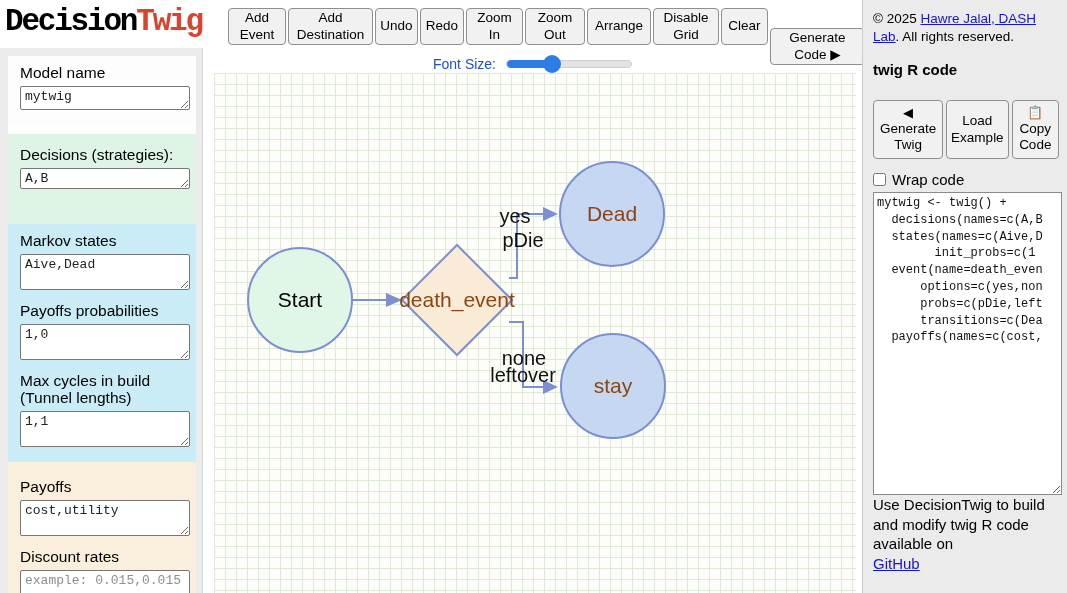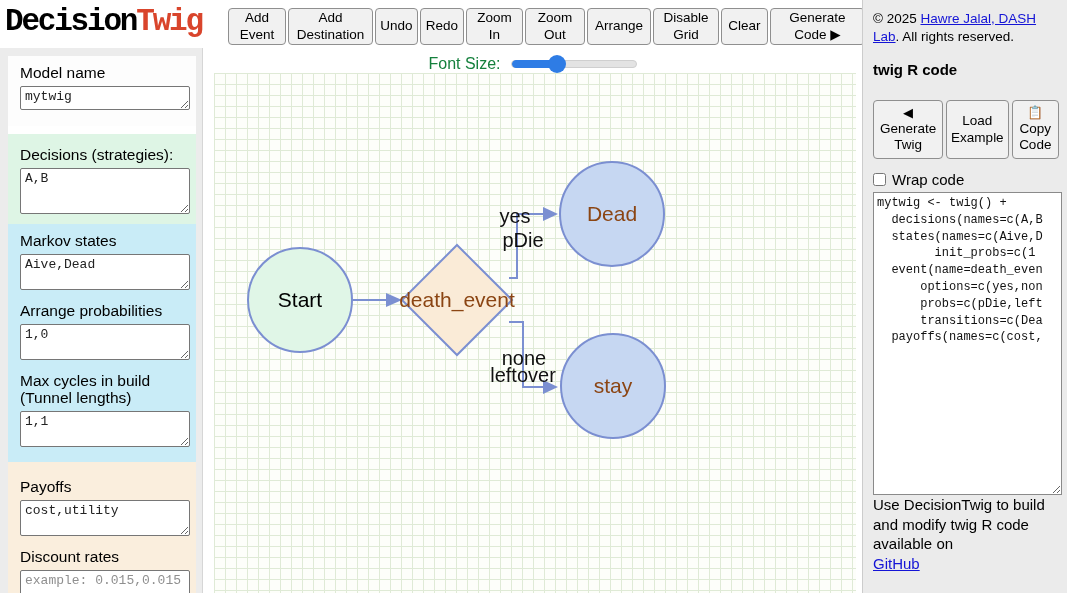--- a/index.html
+++ b/index.html
@@ -29,21 +29,21 @@
 
   
   #center-col { position:absolute; left:203px; top:0; width:659px; height:593px; background:#fff; }
   #toolbar { position:absolute; left:25px; top:8px; display:flex; gap:2px; }
   .tb-btn { display:inline-flex; align-items:center; justify-content:center; text-align:center;
             height:37px; background:#f1f1f1; border:1px solid #8f8f8f; border-radius:4px;
             font-size:13.5px; line-height:1.25; color:#000; padding:2px 4px; cursor:pointer;
             font-family:"Liberation Sans",sans-serif; }
   #fontsize-row { position:absolute; left:0; top:52px; width:659px; height:24px;
                   display:flex; align-items:center; justify-content:center; gap:10px; z-index:2; }
-  #fontsize-label { font-size:16px; color:#15803d; }
+  #fontsize-label { font-size:14px; color:#1d4ed8; }
   #fontsize-slider { position:relative; width:126px; height:8px; background:#e3e3e3;
                      border:1px solid #cfcfcf; border-radius:5px; cursor:pointer; }
   #fontsize-fill { position:absolute; left:0; top:-1px; width:46px; height:8px;
                    background:#2e7ce5; border-radius:5px; border:1px solid #2e7ce5; }
   #fontsize-thumb { position:absolute; left:36px; top:-6px; width:18px; height:18px;
                     border-radius:50%; background:#2e7ce5; }
 
   #canvas { position:absolute; left:11px; top:73px; width:642px; height:520px;
             background-color:#fdfefa;
             background-image:linear-gradient(#dfead6 1px, transparent 1px),
@@ -90,31 +90,31 @@
       <div class="section sec-plain">
         <div class="field">
           <div class="field-label">Model name</div>
           <textarea class="side-ta" style="height: 24px;">mytwig</textarea>
         </div>
       </div>
 
       <div class="section sec-green">
         <div class="field">
           <div class="field-label">Decisions (strategies):</div>
-          <textarea class="side-ta" style="height: 46px;">A,B</textarea>
+          <textarea class="side-ta" style="height: 21px;">A,B</textarea>
         </div>
       </div>
 
       <div class="section sec-blue">
         <div class="field">
           <div class="field-label">Markov states</div>
           <textarea class="side-ta" style="height: 36px;">Aive,Dead</textarea>
         </div>
         <div class="field">
-          <div class="field-label">Arrange probabilities</div>
+          <div class="field-label">Payoffs probabilities</div>
           <textarea class="side-ta" style="height: 36px;">1,0</textarea>
         </div>
         <div class="field">
           <div class="field-label">Max cycles in build (Tunnel lengths)</div>
           <textarea class="side-ta" style="height: 36px;">1,1</textarea>
         </div>
       </div>
 
       <div class="section sec-cream">
         <div class="field">
@@ -135,21 +135,21 @@
   <div id="toolbar">
     <button class="tb-btn" style="width:58px;">Add Event</button>
     <button class="tb-btn" style="width:85px;">Add Destination</button>
     <button class="tb-btn" style="width:43px;">Undo</button>
     <button class="tb-btn" style="width:44px;">Redo</button>
     <button class="tb-btn" style="width:57px;">Zoom In</button>
     <button class="tb-btn" style="width:60px;">Zoom Out</button>
     <button class="tb-btn" style="width:64px;">Arrange</button>
     <button class="tb-btn" style="width:66px;">Disable Grid</button>
     <button class="tb-btn" style="width:47px;">Clear</button>
-    <button class="tb-btn" style="width:95px;">Generate Code ▶</button>
+    <button class="tb-btn" style="width:95px;margin-top:20px;">Generate Code ▶</button>
   </div>
 
   <div id="fontsize-row">
     <span id="fontsize-label">Font Size:</span>
     <div id="fontsize-slider">
       <div id="fontsize-fill"></div>
       <div id="fontsize-thumb"></div>
     </div>
   </div>
 

